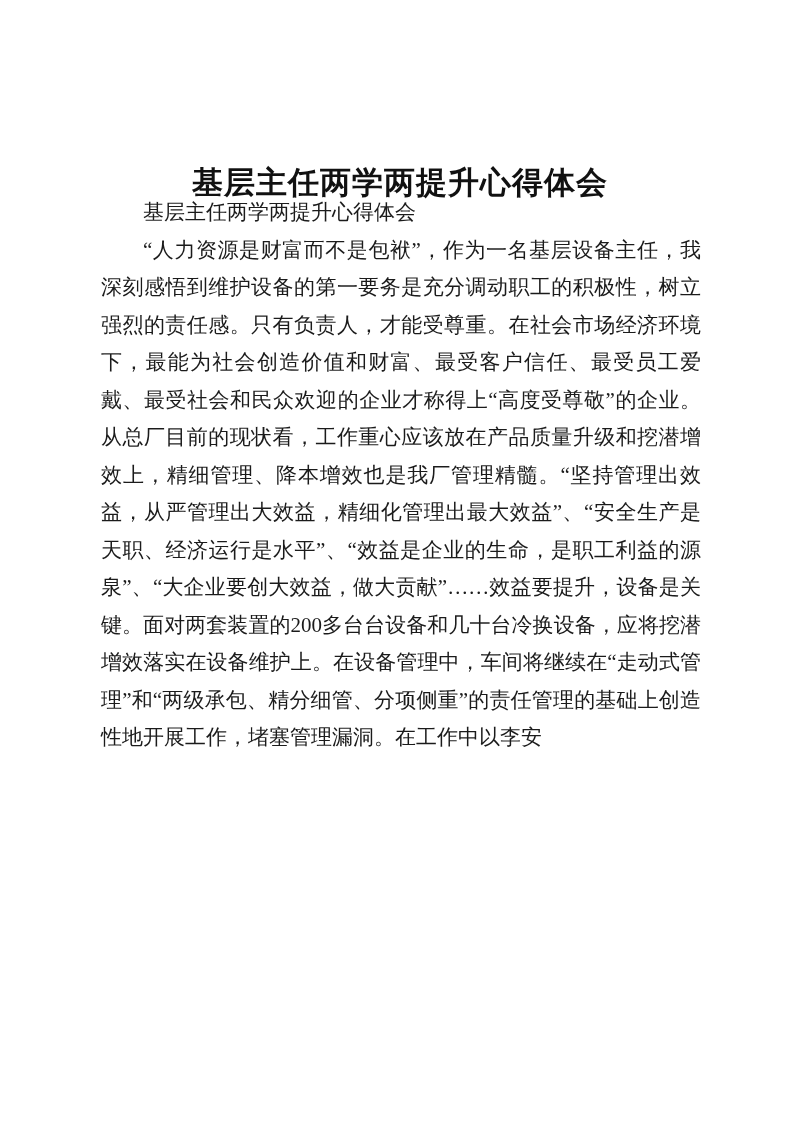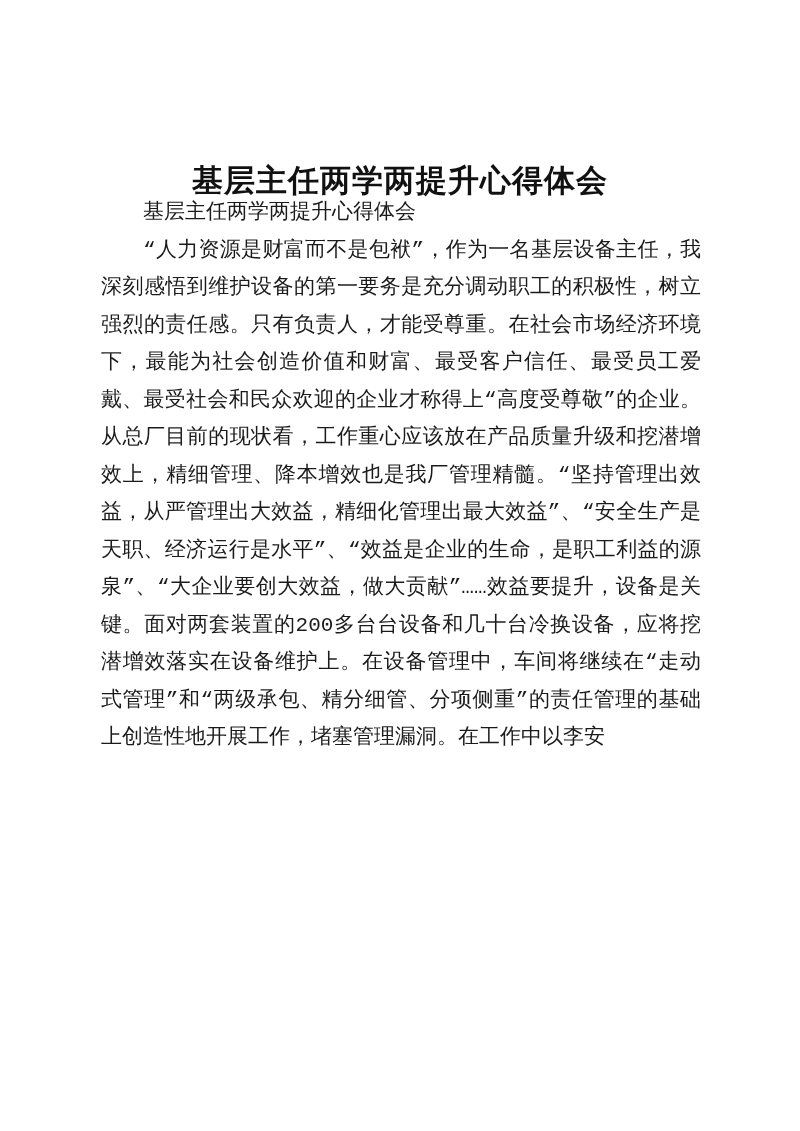--- a/index.html
+++ b/index.html
@@ -6,21 +6,21 @@
     margin: 0;
     padding: 0;
     background: #ffffff;
   }
   .page {
     position: relative;
     width: 800px;
     height: 832px;
     background: #ffffff;
     overflow: hidden;
-    font-family: Liberation Mono, monospace;
+    font-family: Liberation Serif, serif;
     color: #1b1b1b;
   }
   .doc-title {
     position: absolute;
     top: 139px;
     left: 0;
     width: 100%;
     text-align: center;
     font-size: 31px;
     line-height: 46px;

